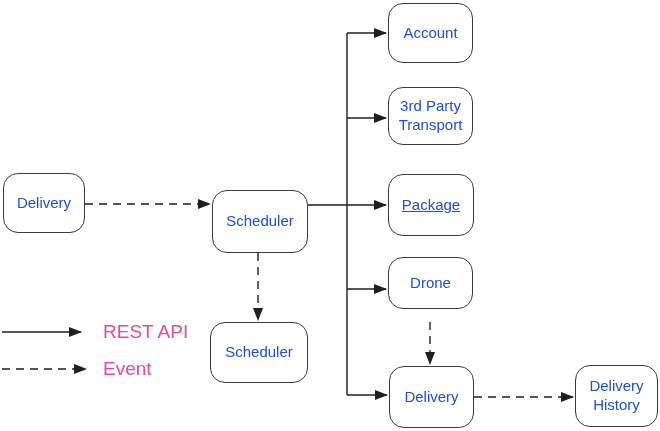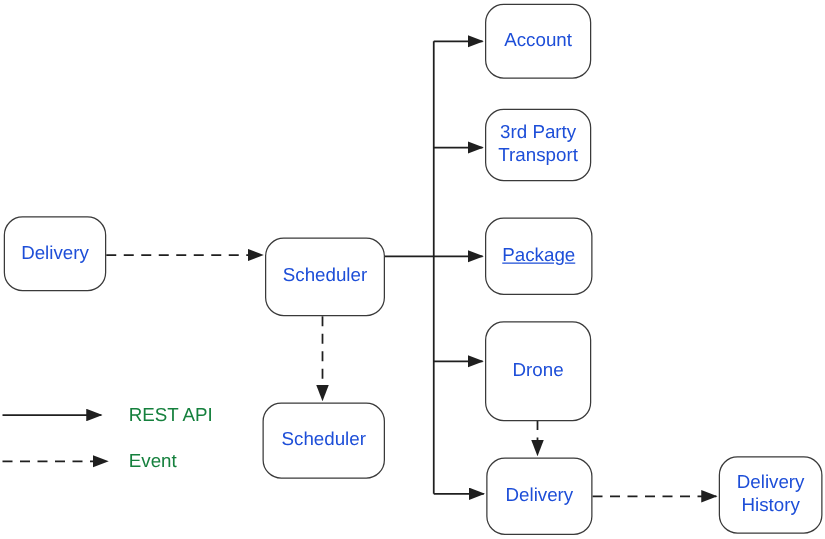--- a/index.html
+++ b/index.html
@@ -40,22 +40,22 @@
     align-items: center;
     justify-content: center;
     text-align: center;
     font-size: 15px;
     line-height: 1.25;
     color: #1d4ed8;
     white-space: pre-line;
   }
   .legend-label {
     position: absolute;
-    font-size: 15px;
-    color: #15803d;
+    font-size: 19px;
+    color: #ec4899;
     transform: translateY(-50%);
     white-space: nowrap;
   }
 </style>
 </head>
 <body>
 
 <div class="canvas">
 
   <svg class="edges" viewBox="0 0 660 431" xmlns="http://www.w3.org/2000/svg">
@@ -96,21 +96,21 @@
 
   <div class="node" style="left:210px; top:322px; width:98px;  height:61px;">Scheduler</div>
 
   <div class="node" style="left:388px; top:3px;   width:85px;  height:60px;">Account</div>
 
   <div class="node" style="left:388px; top:87px;  width:85px;  height:58px;">3rd Party
 Transport</div>
 
   <div class="node" style="left:388px; top:174px; width:86px;  height:62px;text-decoration:underline;">Package</div>
 
-  <div class="node" style="left:388px; top:257px; width:85px;  height:80px;">Drone</div>
+  <div class="node" style="left:388px; top:257px; width:85px;  height:52px;">Drone</div>
 
   <div class="node" style="left:389px; top:366px; width:85px;  height:62px;">Delivery</div>
 
   <div class="node" style="left:575px; top:365px; width:83px;  height:62px;">Delivery
 History</div>
 
   <div class="legend-label" style="left:103px; top:332px;">REST API</div>
 
   <div class="legend-label" style="left:103px; top:369px;">Event</div>
 

